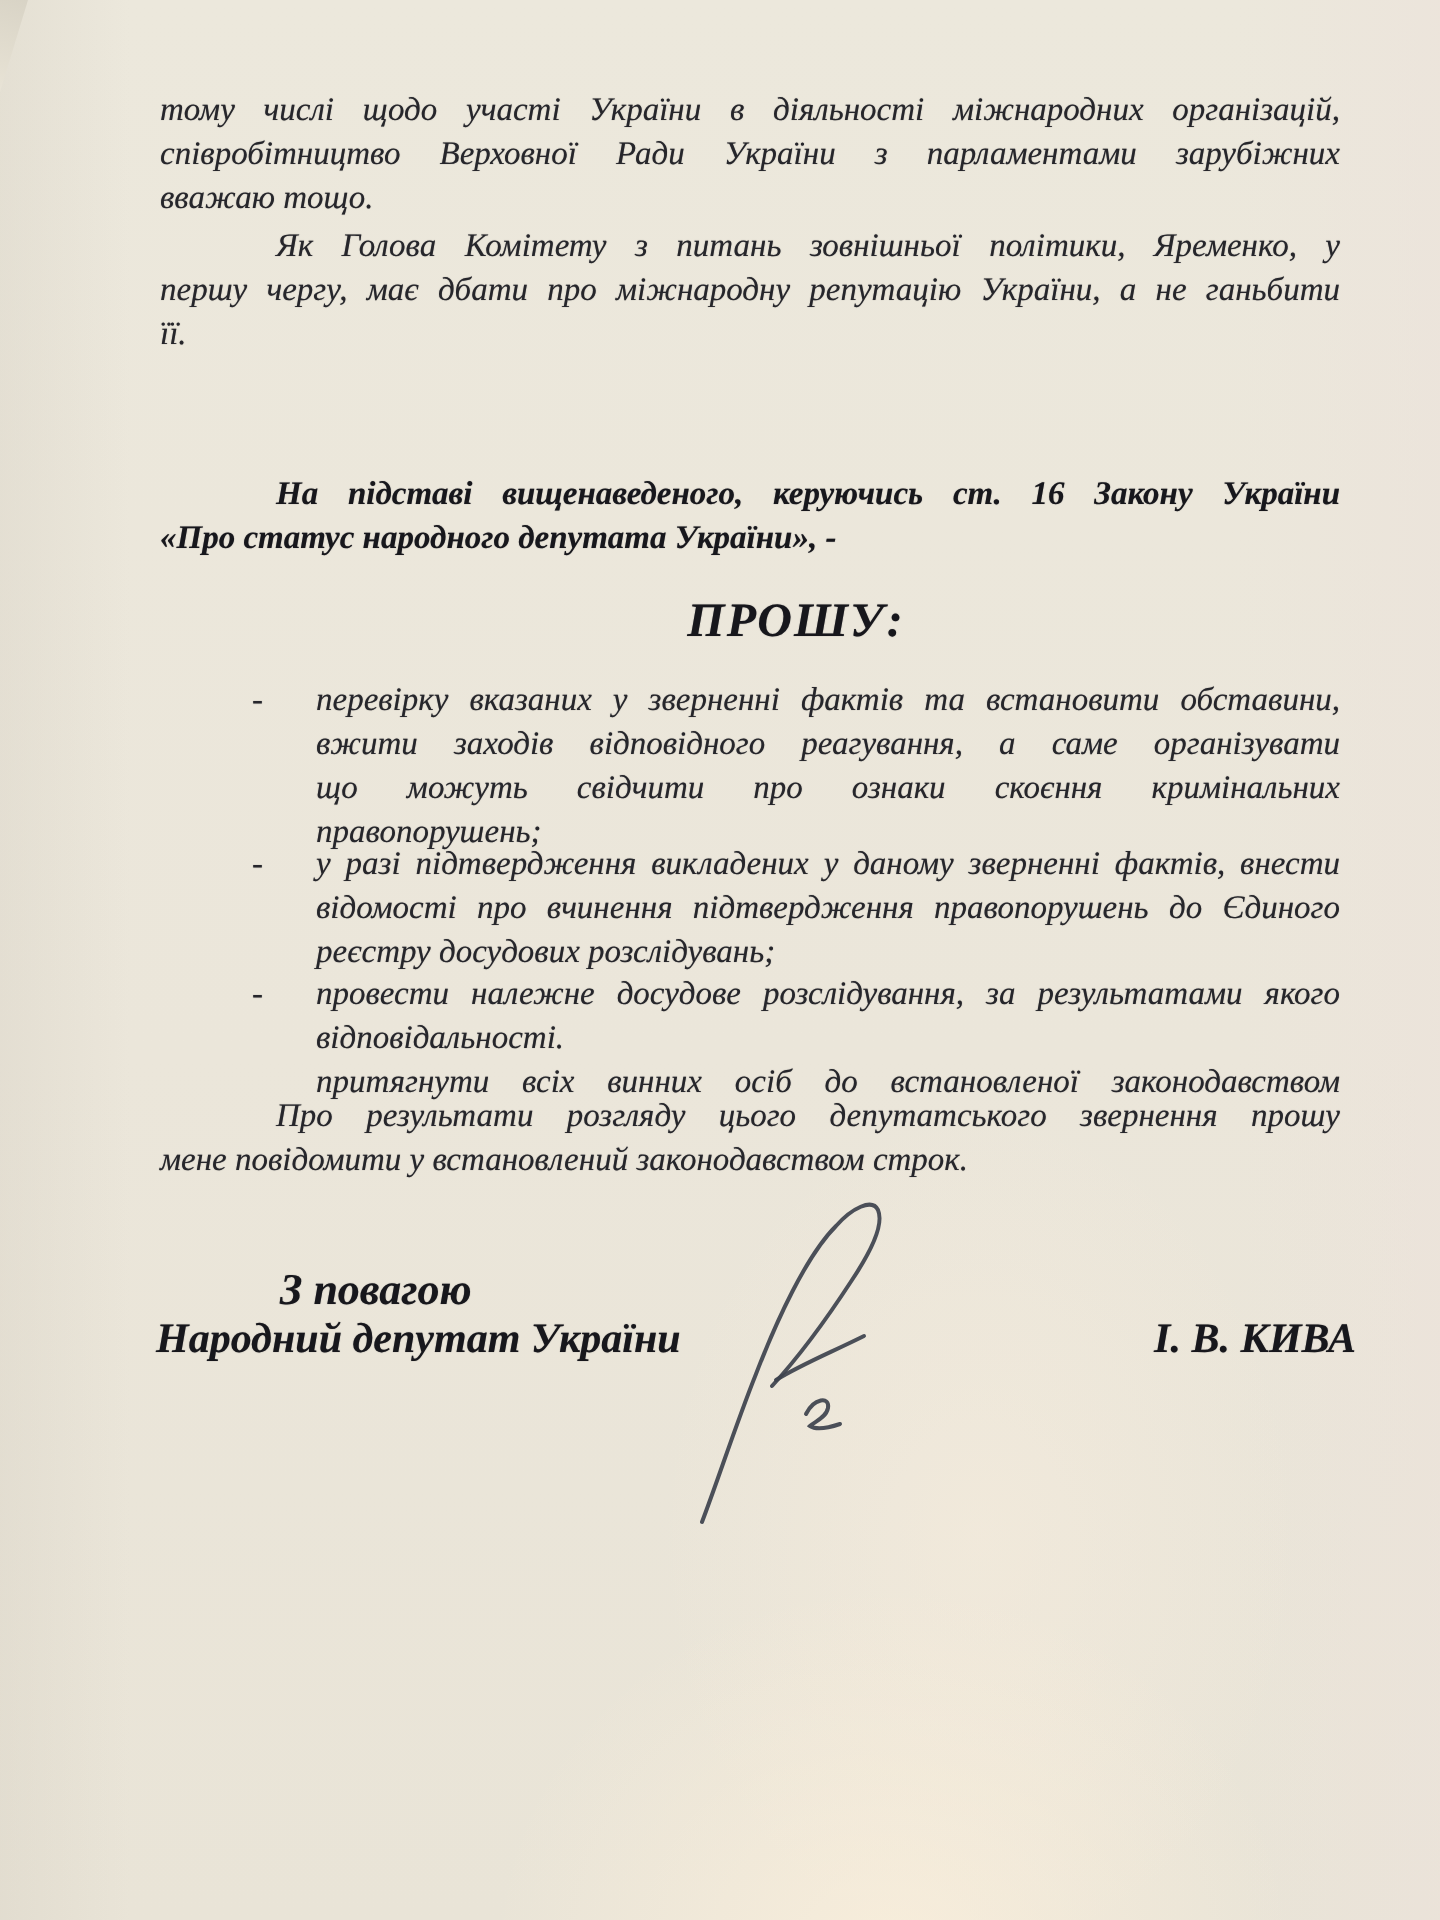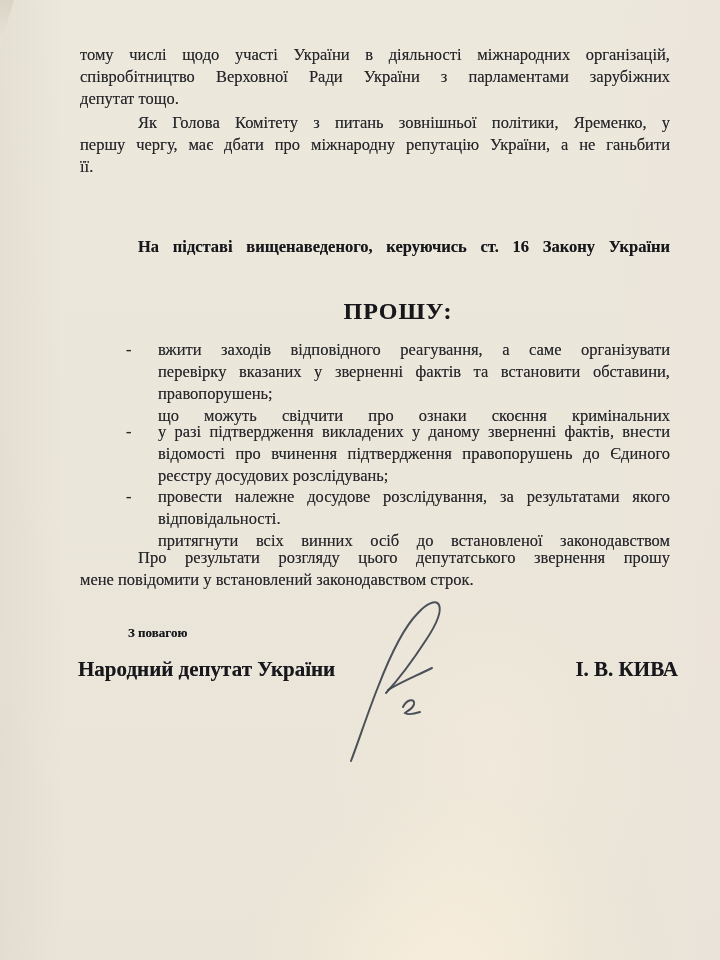--- a/index.html
+++ b/index.html
@@ -18,42 +18,42 @@
   }
 
   
   .corner-fold{
     position:absolute;left:0;top:0;width:14px;height:46px;
     clip-path:polygon(0 0,100% 0,0 100%);
     background:linear-gradient(200deg,#d6d1c3 0%,#e3ded0 70%,#e9e4d7 100%);
     opacity:.85;
   }
 
-  .textblock{position:absolute;left:80px;top:0;width:590px;height:960px;}
+  .textblock{position:absolute;left:80px;top:0;width:590px;height:960px;font-style:italic;}
 
   .para{position:absolute;left:0;right:0;margin:0;font-size:16.5px;line-height:22px;}
   .line{display:block;text-align:justify;}
   .line.j{text-align-last:justify;}
   .line.ind{text-indent:58px;}
 
   .bold{font-weight:bold;color:#17171c;}
 
   .heading{
     position:absolute;left:0;right:0;margin:0;padding-left:46px;
     text-align:center;font-weight:bold;color:#17171c;
     font-size:24px;line-height:24px;letter-spacing:1px;
   }
 
   .bullet{position:absolute;left:46px;right:0;display:flex;align-items:flex-start;}
   .bullet .dash{
     width:32px;flex:0 0 32px;font-size:16.5px;line-height:22px;color:#26262b;
   }
   .bullet .btext{flex:1;font-size:16.5px;line-height:22px;margin:0;}
 
-  .regards{position:absolute;left:48px;margin:0;font-size:13px;line-height:22px;}
+  .regards{position:absolute;left:48px;margin:12px;font-size:22px;line-height:22px;}
 
   .sign-row{position:absolute;left:-2px;right:-8px;display:flex;justify-content:space-between;}
   .sign-row .who,.sign-row .name{font-size:21px;line-height:22px;}
 
   .signature{position:absolute;left:346px;top:590px;width:130px;height:175px;}
   .signature path{fill:none;stroke:#3d424d;stroke-width:2;stroke-linecap:round;opacity:.92;}
 
   
   .textblock{text-shadow:0 0 .5px rgba(38,38,43,.55);}
 </style>
@@ -62,45 +62,46 @@
 
 <main class="page">
 
   <div class="corner-fold"></div>
 
   <section class="textblock">
 
     <p class="para" style="top:44px">
       <span class="line j">тому числі щодо участі України в діяльності міжнародних організацій,</span>
       <span class="line j">співробітництво Верховної Ради України з парламентами зарубіжних</span>
-      <span class="line">депутат тощо.</span>
+      <span class="line">вважаю тощо.</span>
     </p>
 
     <p class="para" style="top:112px">
       <span class="line j ind">Як Голова Комітету з питань зовнішньої політики, Яременко, у</span>
       <span class="line j">першу чергу, має дбати про міжнародну репутацію України, а не ганьбити</span>
       <span class="line">її.</span>
     </p>
 
     <p class="para" style="top:176px">
     </p>
 
     <p class="para bold" style="top:236px">
       <span class="line j ind">На підставі вищенаведеного, керуючись ст. 16 Закону України</span>
+      <span class="line">«Про статус народного депутата України», -</span>
     </p>
 
     <h2 class="heading" style="top:299px">ПРОШУ:</h2>
 
     <div class="bullet" style="top:339px">
       <span class="dash">-</span>
       <p class="btext">
+        <span class="line j">перевірку вказаних у зверненні фактів та встановити обставини,</span>
         <span class="line j">вжити заходів відповідного реагування, а саме організувати</span>
-        <span class="line j">перевірку вказаних у зверненні фактів та встановити обставини,</span>
+        <span class="line j">що можуть свідчити про ознаки скоєння кримінальних</span>
         <span class="line">правопорушень;</span>
-        <span class="line j">що можуть свідчити про ознаки скоєння кримінальних</span>
       </p>
     </div>
 
     <div class="bullet" style="top:421px">
       <span class="dash">-</span>
       <p class="btext">
         <span class="line j">у разі підтвердження викладених у даному зверненні фактів, внести</span>
         <span class="line j">відомості про вчинення підтвердження правопорушень до Єдиного</span>
         <span class="line">реєстру досудових розслідувань;</span>
       </p>

